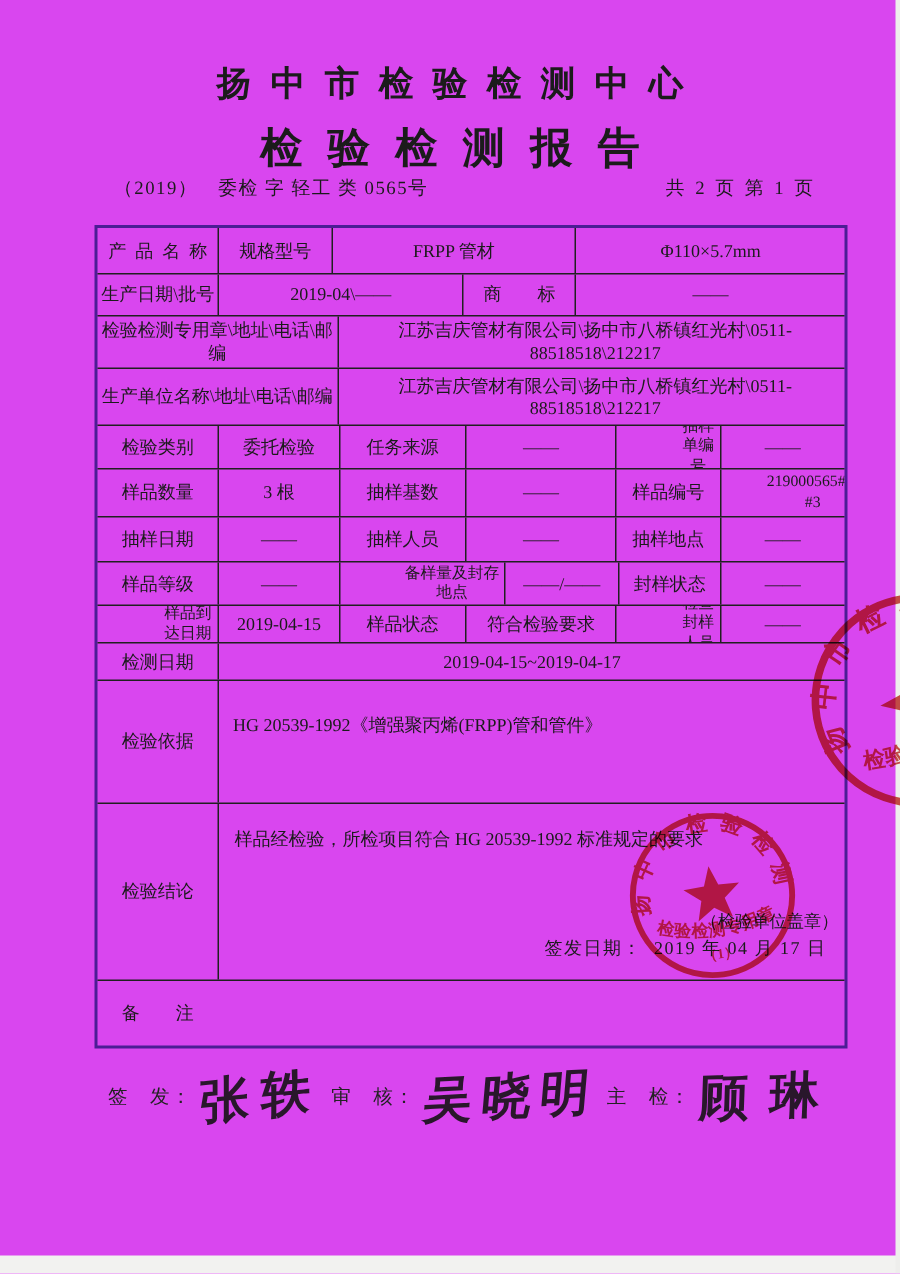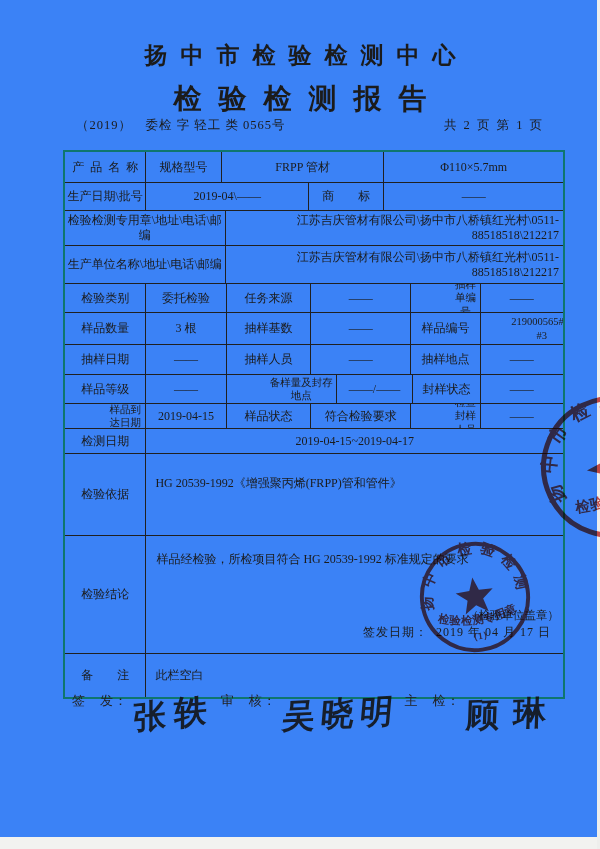--- a/index.html
+++ b/index.html
@@ -1,36 +1,36 @@
 <!DOCTYPE html>
 <html><head>
 <meta charset="utf-8">
 <style>
   html,body{margin:0;padding:0;}
   body{width:600px;height:849px;background:#ffffff;font-family:"Liberation Serif","DejaVu Serif",serif;}
-  .page{position:relative;width:600px;height:849px;overflow:hidden;background:#3b82f6;color:#1b1b1b;}
+  .page{position:relative;width:600px;height:849px;overflow:hidden;background:#d946ef;color:#1b1b1b;}
   .edge-bottom{position:absolute;left:0;bottom:0;width:600px;height:12px;background:#f2f2f0;}
   .edge-right{position:absolute;right:0;top:0;width:3px;height:849px;background:#eeeeec;}
 
   
   .org-title{position:absolute;top:40px;left:0;width:600px;text-align:center;
     font-size:23px;font-weight:bold;letter-spacing:13px;text-indent:13px;}
   .report-title{position:absolute;top:80px;left:0;width:600px;text-align:center;
     font-size:28px;font-weight:bold;letter-spacing:17px;text-indent:17px;font-family:Liberation Mono, monospace;}
   .doc-number{position:absolute;top:117px;left:76px;font-size:12.5px;letter-spacing:1px;}
   .page-info{position:absolute;top:117px;right:56px;font-size:12.5px;letter-spacing:2px;text-align:right;}
 
   
-  .tbl{position:absolute;left:63px;top:150px;width:502px;border:2px solid #0f766e;box-sizing:border-box;}
+  .tbl{position:absolute;left:63px;top:150px;width:502px;border:2px solid #4c1d95;box-sizing:border-box;}
   .row{display:flex;width:100%;}
   .row + .row{border-top:1.5px solid #202020;}
   .c{box-sizing:border-box;display:flex;align-items:center;justify-content:center;
      font-size:12px;line-height:1.25;text-align:center;overflow:hidden;}
   .c + .c{border-left:1.5px solid #202020;}
-  .left{justify-content:flex-start;text-align:right;padding-left:9px;padding-right:4px;}
+  .left{justify-content:flex-start;text-align:center;padding-left:9px;padding-right:4px;}
   .small{font-size:10.5px;padding-left:40px;}
   .sp4{letter-spacing:6px;text-indent:6px;}
   
   .h30{height:30px}.h27{height:27px}.h34{height:34px}.h37{height:37px}
   .h28{height:28px}.h31{height:31px}.h29{height:29px}.h24{height:24px}
   .h81{height:81px}.h117{height:117px}.h43{height:43px}
   
   .p16{flex:0 0 16.14%}.p327{flex:0 0 32.67%}.p151{flex:0 0 15.14%}.p360{flex:0 0 36.05%}
   .p32{flex:0 0 32.07%}.p68{flex:0 0 67.93%}
   .p169{flex:0 0 16.93%}.p201{flex:0 0 20.12%}.p139{flex:0 0 13.94%}.p167{flex:0 0 16.73%}
@@ -38,21 +38,21 @@
   .p84{flex:0 0 83.86%}
 
   
   .concl{position:relative;display:block;}
   .concl-text{position:absolute;top:16px;left:10px;right:8px;font-size:12px;text-align:left;}
   .seal-hint{position:absolute;top:72px;right:4px;font-size:11.5px;}
   .issue-date{position:absolute;bottom:13px;right:12px;font-size:12px;letter-spacing:1px;white-space:pre;}
 
   
   .sign-row{position:absolute;left:72px;top:692px;width:488px;height:78px;
-    display:flex;align-items:flex-start;justify-content:space-between;}
+    display:flex;align-items:center;justify-content:space-between;}
   .sig-label{font-size:13px;letter-spacing:1px;white-space:nowrap;color:#222;}
   .sig{font-size:33px;font-weight:bold;white-space:nowrap;color:#111;opacity:.88;}
   .sig1{transform:rotate(-6deg) skewX(-6deg);letter-spacing:8px;}
   .sig2{transform:rotate(-3deg) skewX(-8deg);letter-spacing:6px;}
   .sig3{transform:rotate(-2deg) skewX(-4deg);letter-spacing:14px;}
 
   
   .stamp{position:absolute;mix-blend-mode:multiply;opacity:.87;}
   .stamp-main{left:416px;top:538px;width:118px;height:118px;transform:rotate(-8deg);}
   .stamp-edge{left:536px;top:391px;width:152px;height:152px;transform:rotate(-26deg);}
@@ -155,21 +155,20 @@
       <div class="c h117 p16">检验结论</div>
       <div class="c h117 p84 concl">
         <div class="concl-text">样品经检验，所检项目符合 HG 20539-1992 标准规定的要求</div>
         <div class="seal-hint">（检验单位盖章）</div>
         <div class="issue-date">签发日期：  2019 年 04 月 17 日</div>
       </div>
     </div>
 
     <div class="row">
       <div class="c h43 p16">备　　注</div>
-      <div class="c h43 p84 left">此栏空白</div>
     </div>
 
   </div>
 
   <div class="sign-row">
     <span class="sig-label">签　发：</span>
     <span class="sig sig1">张轶</span>
     <span class="sig-label">审　核：</span>
     <span class="sig sig2">吴晓明</span>
     <span class="sig-label">主　检：</span>

